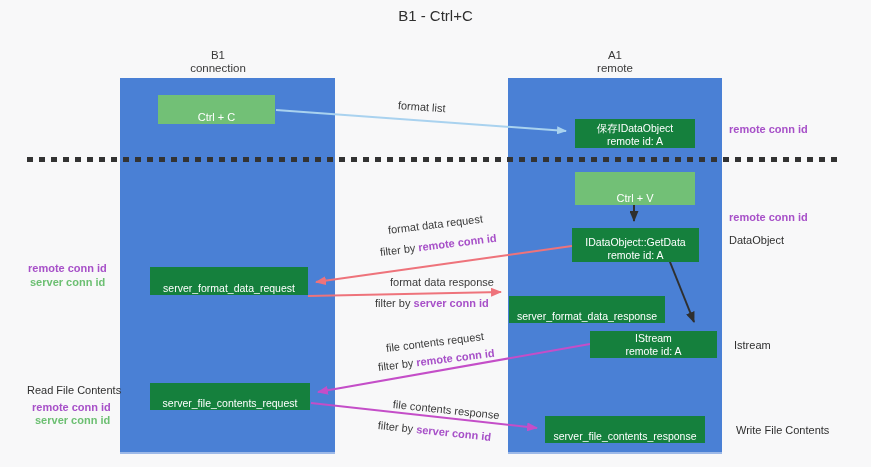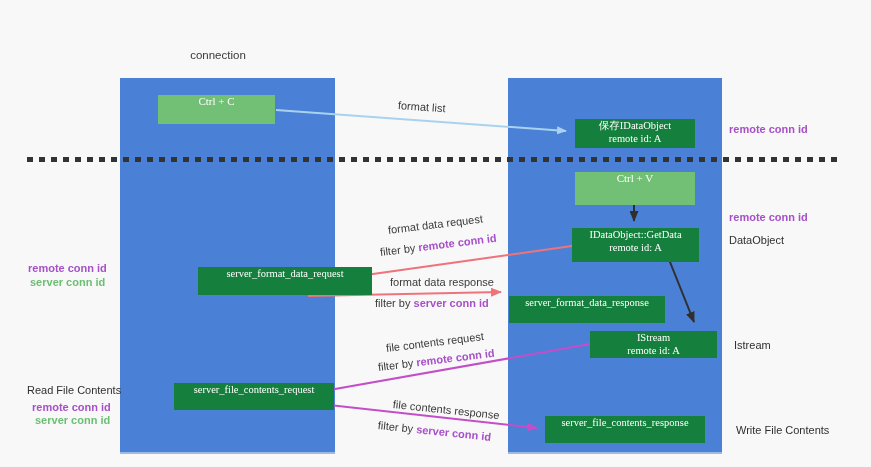--- a/index.html
+++ b/index.html
@@ -10,43 +10,49 @@
   .lane-header{position:absolute;top:49px;width:180px;text-align:center;
                font-size:11.5px;line-height:13px;color:#3a3a3a;}
   .lane{position:absolute;top:78px;height:374px;background:#4a80d5;
         box-shadow:0 2px 0 #9db9e8;}
   .lane-left{left:120px;width:215px;}
   .lane-right{left:508px;width:214px;}
   .dashed-line{position:absolute;left:27px;top:157px;width:813px;height:5px;
     background:repeating-linear-gradient(90deg,#333 0 6px,transparent 6px 12px);z-index:3;}
   .overlay{position:absolute;left:0;top:0;width:871px;height:467px;z-index:2;pointer-events:none;}
   .node{position:absolute;z-index:4;display:flex;flex-direction:column;align-items:center;
-        justify-content:flex-start;color:#fff;font-size:10.5px;line-height:13px;text-align:center;
-        white-space:nowrap;font-family:Liberation Serif, serif;}
+        justify-content:flex-end;color:#fff;font-size:10.5px;line-height:13px;text-align:center;
+        white-space:nowrap;}
   .green{background:#72c076;}
   .orange{background:#15803d;}
   .flab{position:absolute;z-index:4;font-size:11px;color:#3a3a3a;white-space:nowrap;
         transform-origin:left center;}
   .slab{position:absolute;z-index:4;font-size:11px;color:#2f2f2f;white-space:nowrap;}
   .purple{color:#a750c8;font-weight:bold;}
   .greent{color:#6cbf72;font-weight:bold;}
   .rot-up{transform:rotate(-7deg);}
   .rot-dn{transform:rotate(6deg);}
   .rot-list{transform:rotate(4deg);}
 </style>
 </head>
 <body>
 
 <div class="stage">
 
   <div class="title">
+    <div>B1 - Ctrl+C</div>
   </div>
 
   <div class="lane-header" style="left:128px;">
+    <div>B1</div>
     <div>connection</div>
+  </div>
+  <div class="lane-header" style="left:525px;">
+    <div>A1</div>
+    <div>remote</div>
   </div>
 
   <div class="lane lane-left"></div>
   <div class="lane lane-right"></div>
 
   <div class="dashed-line"></div>
 
   <svg class="overlay" viewBox="0 0 871 467">
     <defs>
       <marker id="m-blue" markerWidth="10" markerHeight="8" refX="9" refY="4" orient="auto" markerUnits="userSpaceOnUse">
@@ -82,34 +88,34 @@
 
   <div class="node green" style="left:575px;top:172px;width:120px;height:33px;font-size:11px;">
     <div>Ctrl + V</div>
   </div>
 
   <div class="node orange" style="left:572px;top:228px;width:127px;height:34px;">
     <div>IDataObject::GetData</div>
     <div>remote id: A</div>
   </div>
 
-  <div class="node orange" style="left:150px;top:267px;width:174px;height:28px;margin-left:48px;">
+  <div class="node orange" style="left:150px;top:267px;width:158px;height:28px;">
     <div>server_format_data_request</div>
   </div>
 
   <div class="node orange" style="left:509px;top:296px;width:156px;height:27px;">
     <div>server_format_data_response</div>
   </div>
 
   <div class="node orange" style="left:590px;top:331px;width:127px;height:27px;">
     <div>IStream</div>
     <div>remote id: A</div>
   </div>
 
-  <div class="node orange" style="left:150px;top:383px;width:160px;height:27px;margin-left:24px;">
+  <div class="node orange" style="left:150px;top:383px;width:160px;height:27px;">
     <div>server_file_contents_request</div>
   </div>
 
   <div class="node orange" style="left:545px;top:416px;width:160px;height:27px;">
     <div>server_file_contents_response</div>
   </div>
 
   <div class="flab rot-list" style="left:398px;top:99px;">format list</div>
 
   <div class="flab rot-up" style="left:388px;top:224px;">format data request</div>

